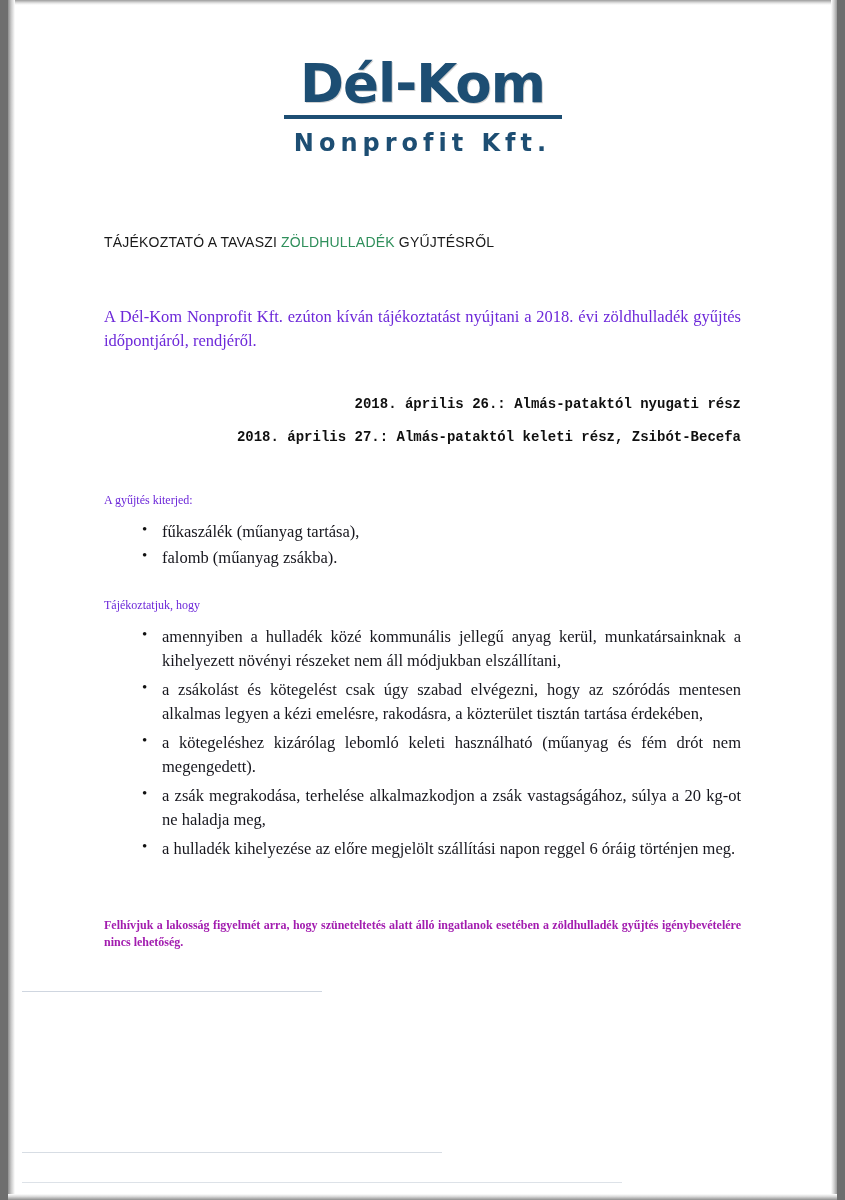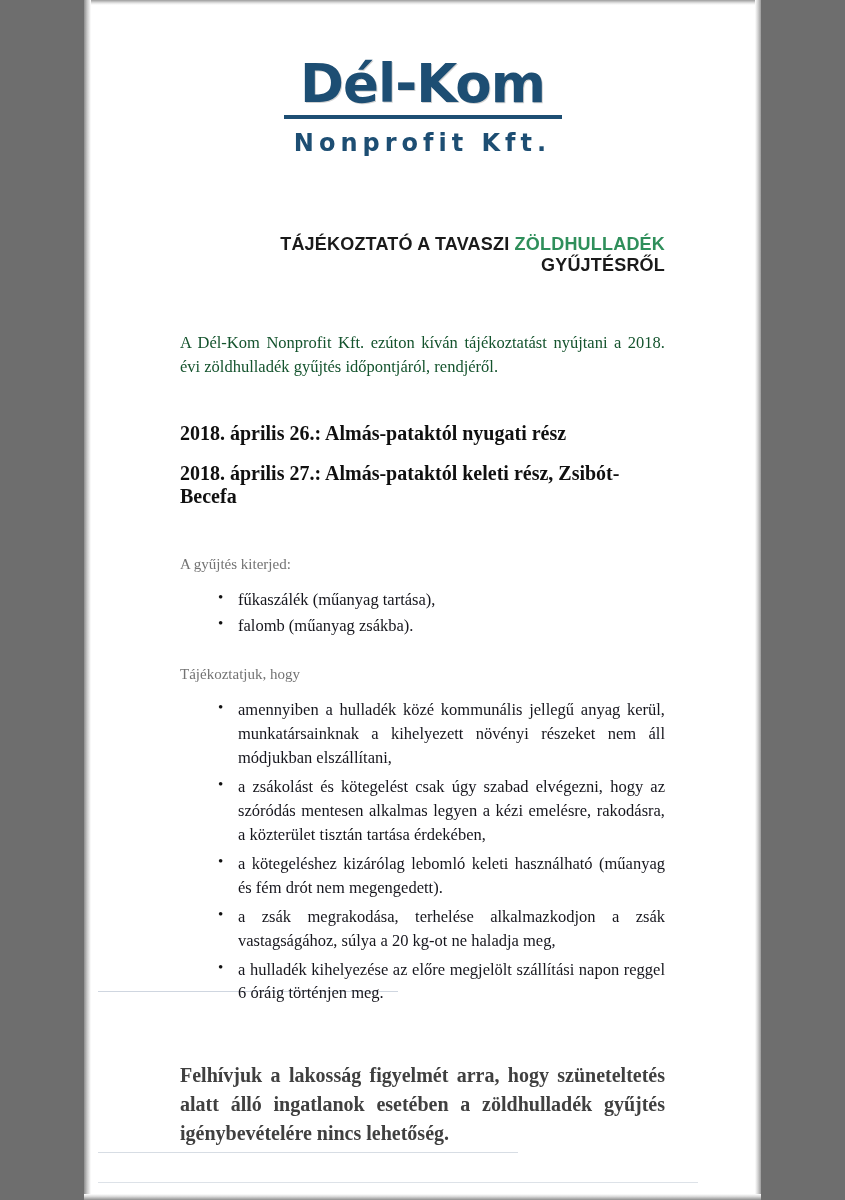--- a/index.html
+++ b/index.html
@@ -5,21 +5,21 @@
   html, body {
     margin: 0;
     padding: 0;
     background: #6e6e6e;
   }
   body {
     font-family: "Liberation Serif", serif;
   }
   .page {
     position: relative;
-    width: 677px;
+    width: 829px;
     height: 1200px;
     margin: 0 auto;
     background: #ffffff;
     overflow: hidden;
   }
   
   .scan-edge-left {
     position: absolute;
     top: 0; left: 0;
     width: 7px; height: 1200px;
@@ -93,58 +93,58 @@
     font-size: 24px;
     letter-spacing: 5px;
     color: #1d4e73;
     margin-top: 10px;
     text-align: center;
   }
 
   
   .doc-title {
     margin-top: 77px;
-    text-align: right;
+    text-align: left;
     font-family: "Liberation Sans", sans-serif;
-    font-weight: bold;
-    font-size: 18px;
+    font-weight: normal;
+    font-size: 14px;
     color: #1a1a1a;
     letter-spacing: 0.2px;
   }
   .doc-title .hl {
     color: #2f8f5b;
   }
 
   
   .intro {
     margin-top: 55px;
     font-size: 16.5px;
     line-height: 1.45;
     text-align: justify;
-    color: #14532d;
+    color: #6d28d9;
   }
 
   
   .dates {
     margin-top: 44px;
-    text-align: left;
-    font-family: Liberation Serif, serif;
-    font-weight: bold;
-    font-size: 20px;
+    text-align: right;
+    font-family: Liberation Mono, monospace;
+    font-weight: bold;
+    font-size: 14px;
     color: #101010;
   }
   .dates .date-line + .date-line {
     margin-top: 17px;
   }
 
   
   .lead {
     margin-top: 48px;
-    font-size: 15px;
-    color: #737373;
+    font-size: 12px;
+    color: #6d28d9;
   }
   .lead.second {
     margin-top: 28px;
   }
   ul.items {
     margin: 4px 0 0 0;
     padding-left: 58px;
     list-style: none;
   }
   ul.items li {
@@ -163,25 +163,25 @@
     font-size: 15px;
     color: #111;
   }
   ul.items.spaced li {
     margin-bottom: 5px;
   }
 
   
   .footer-note {
     margin-top: 56px;
-    font-size: 20px;
+    font-size: 12px;
     font-weight: bold;
     line-height: 1.45;
     text-align: justify;
-    color: #404040;
+    color: #a21caf;
   }
 </style>
 </head>
 <body>
 
 <div class="page">
   <div class="scan-edge-top"></div>
   <div class="scan-edge-left"></div>
   <div class="scan-edge-right"></div>
   <div class="scan-edge-bottom"></div>

